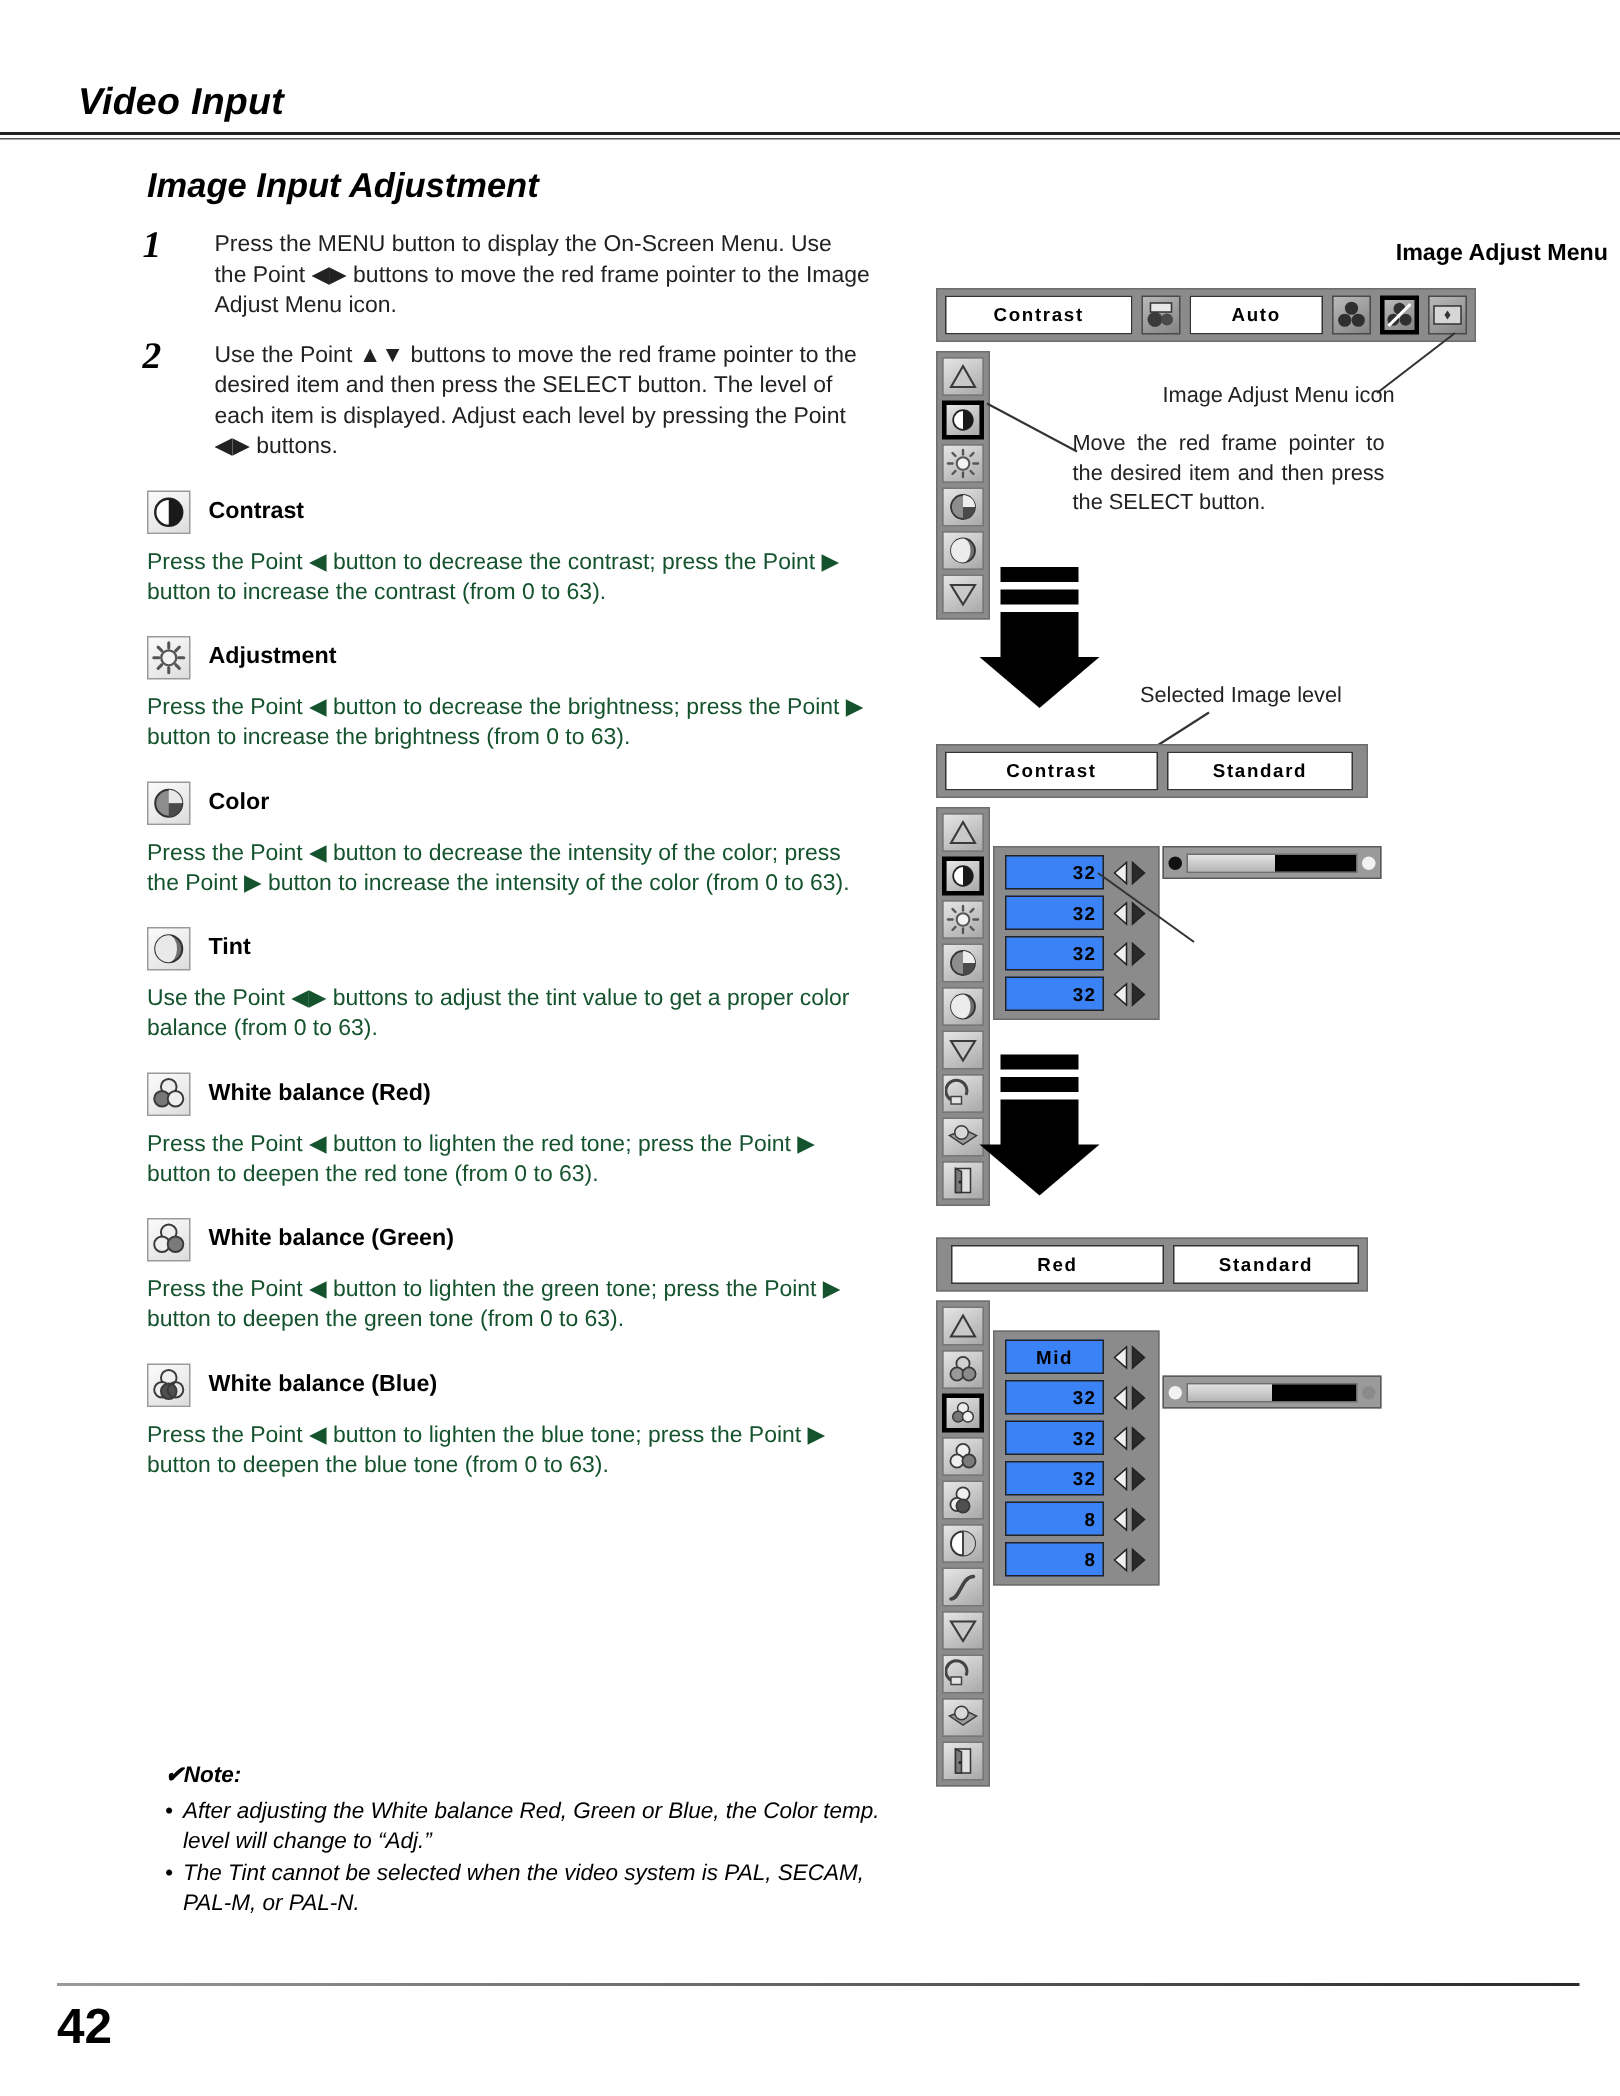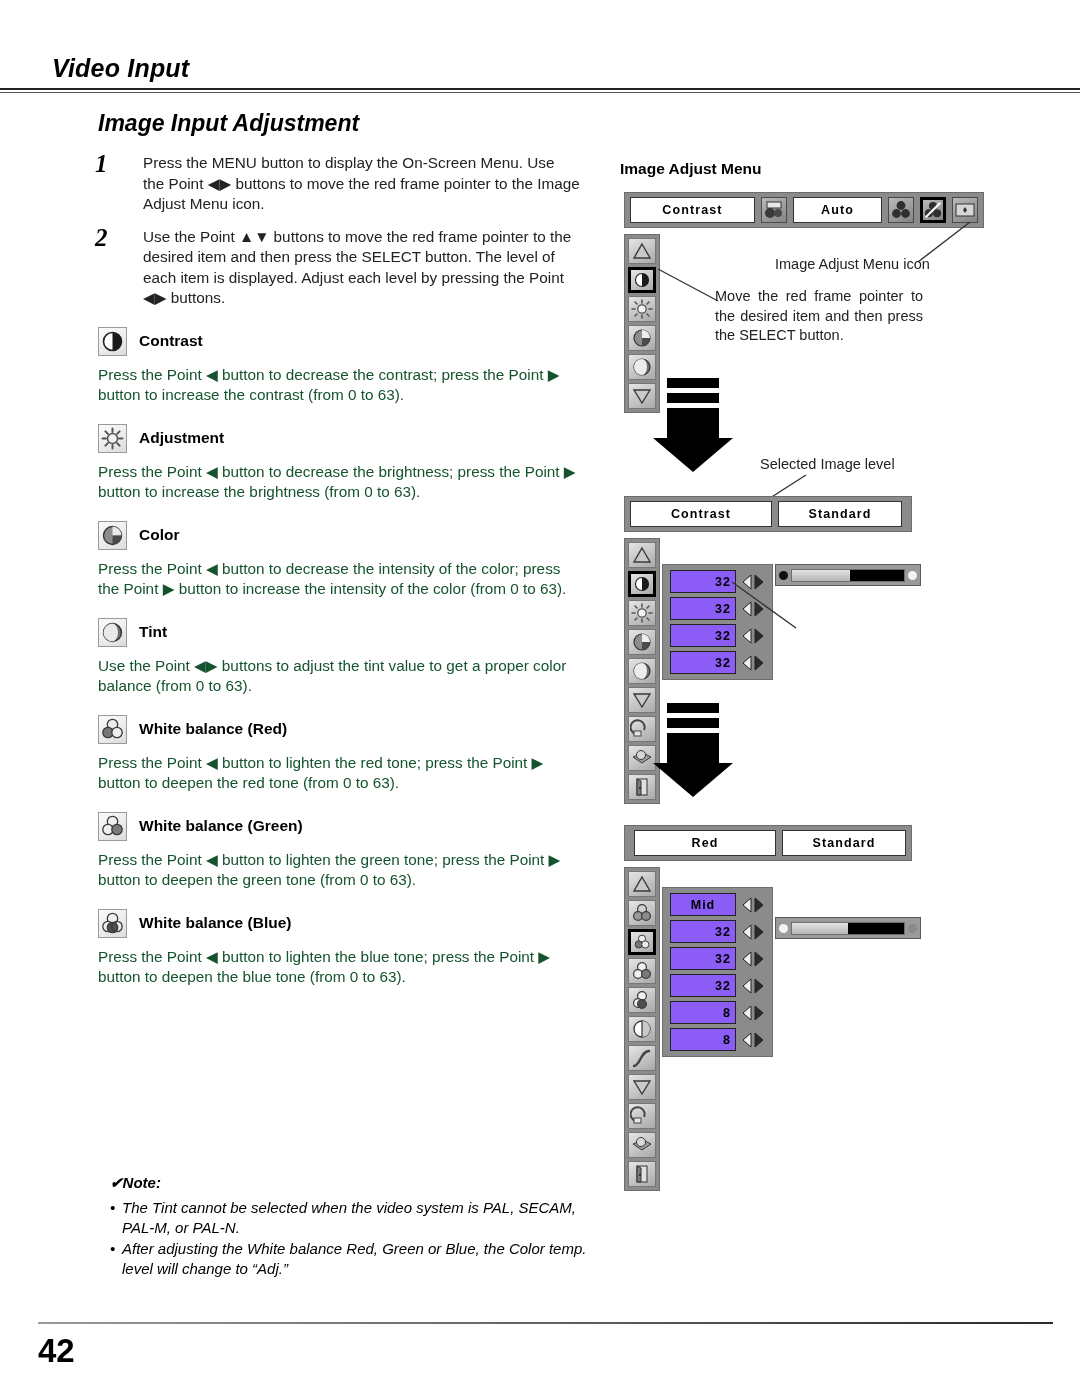--- a/index.html
+++ b/index.html
@@ -61,21 +61,21 @@
   .note-li:before{ content:"\2022"; position:absolute; left:0; top:0; }
 
   
   #page-footer{ position:absolute; left:0; top:1318px; width:1080px; height:79px; }
   .ftr-rule{ position:absolute; left:38px; top:4px; width:1015px; height:2px;
              background:linear-gradient(to right,#9a9a9a,#2a2a2a); }
   .ftr-num{ position:absolute; left:38px; top:14px; font-size:33px; font-weight:bold; }
 
   
   #right-col{ position:absolute; left:612px; top:160px; width:460px; }
-  .diagram-title{ font-size:15.5px; font-weight:bold; margin:0 0 10px 8px; }
+  .diagram-title{ font-size:15.5px; font-weight:bold; margin:0 0 10px 8px;text-align:right; }
   .osd-bar{
     background:#8b8b8b; border:1px solid #6d6d6d;
     display:flex; align-items:center; padding:4px 5px; gap:6px;
   }
   .osd-field{
     background:#fff; border:1px solid #333;
     font-family:"Liberation Sans", sans-serif;
     font-size:12.5px; font-weight:bold; letter-spacing:1.1px;
     text-align:center; color:#000;
     display:flex; align-items:center; justify-content:center;
@@ -99,21 +99,21 @@
     border:1px solid #777; position:relative;
   }
   .side-ico.sel{ border:3px solid #000; }
 
   .val-panel{
     position:absolute; background:#8b8b8b; border:1px solid #6d6d6d;
     padding:5px 7px; display:flex; flex-direction:column; gap:4px;
   }
   .val-row{ display:flex; align-items:center; gap:5px; }
   .val-box{
-    width:66px; height:23px; background:#8b5cf6; border:1px solid #222;
+    width:66px; height:23px; background:#3b82f6; border:1px solid #222;
     font-size:12.5px; font-weight:bold; letter-spacing:1px;
     display:flex; align-items:center; justify-content:flex-end;
     padding-right:4px;
   }
   .val-box.center{ justify-content:center; padding-right:0; }
   .lr{ width:24px; height:20px; position:relative; flex:0 0 24px; }
 
   .slider{
     position:absolute; height:22px; border:1px solid #5a5a5a;
     background:#9a9a9a; display:flex; align-items:center; padding:2px 3px;
@@ -265,22 +265,22 @@
           </svg>
       </span>
       <span class="lbl">White balance (Blue)</span>
     </div>
     <div class="item-body">Press the Point ◀ button to lighten the blue tone; press the Point ▶ button to deepen the blue tone (from 0 to 63).</div>
   </div>
 </div>
 
 <div id="note-block">
   <div class="note-h">✔Note:</div>
+  <div class="note-li">After adjusting the White balance Red, Green or Blue, the Color temp. level will change to “Adj.”</div>
   <div class="note-li">The Tint cannot be selected when the video system is PAL, SECAM, PAL-M, or PAL-N.</div>
-  <div class="note-li">After adjusting the White balance Red, Green or Blue, the Color temp. level will change to “Adj.”</div>
 </div>
 
 <div id="right-col">
   <div class="diagram-title">Image Adjust Menu</div>
 
   <div class="osd-bar" style="left:12px; top:32px; width:360px; position:absolute;">
     <div class="osd-field" style="width:146px;">Contrast</div>
     <div class="osd-btn">
       <svg width="22" height="22" viewBox="0 0 22 22" style="position:absolute;left:1px;top:1px;">
           <circle cx="7" cy="14" r="5" fill="#3a3a3a"></circle>

